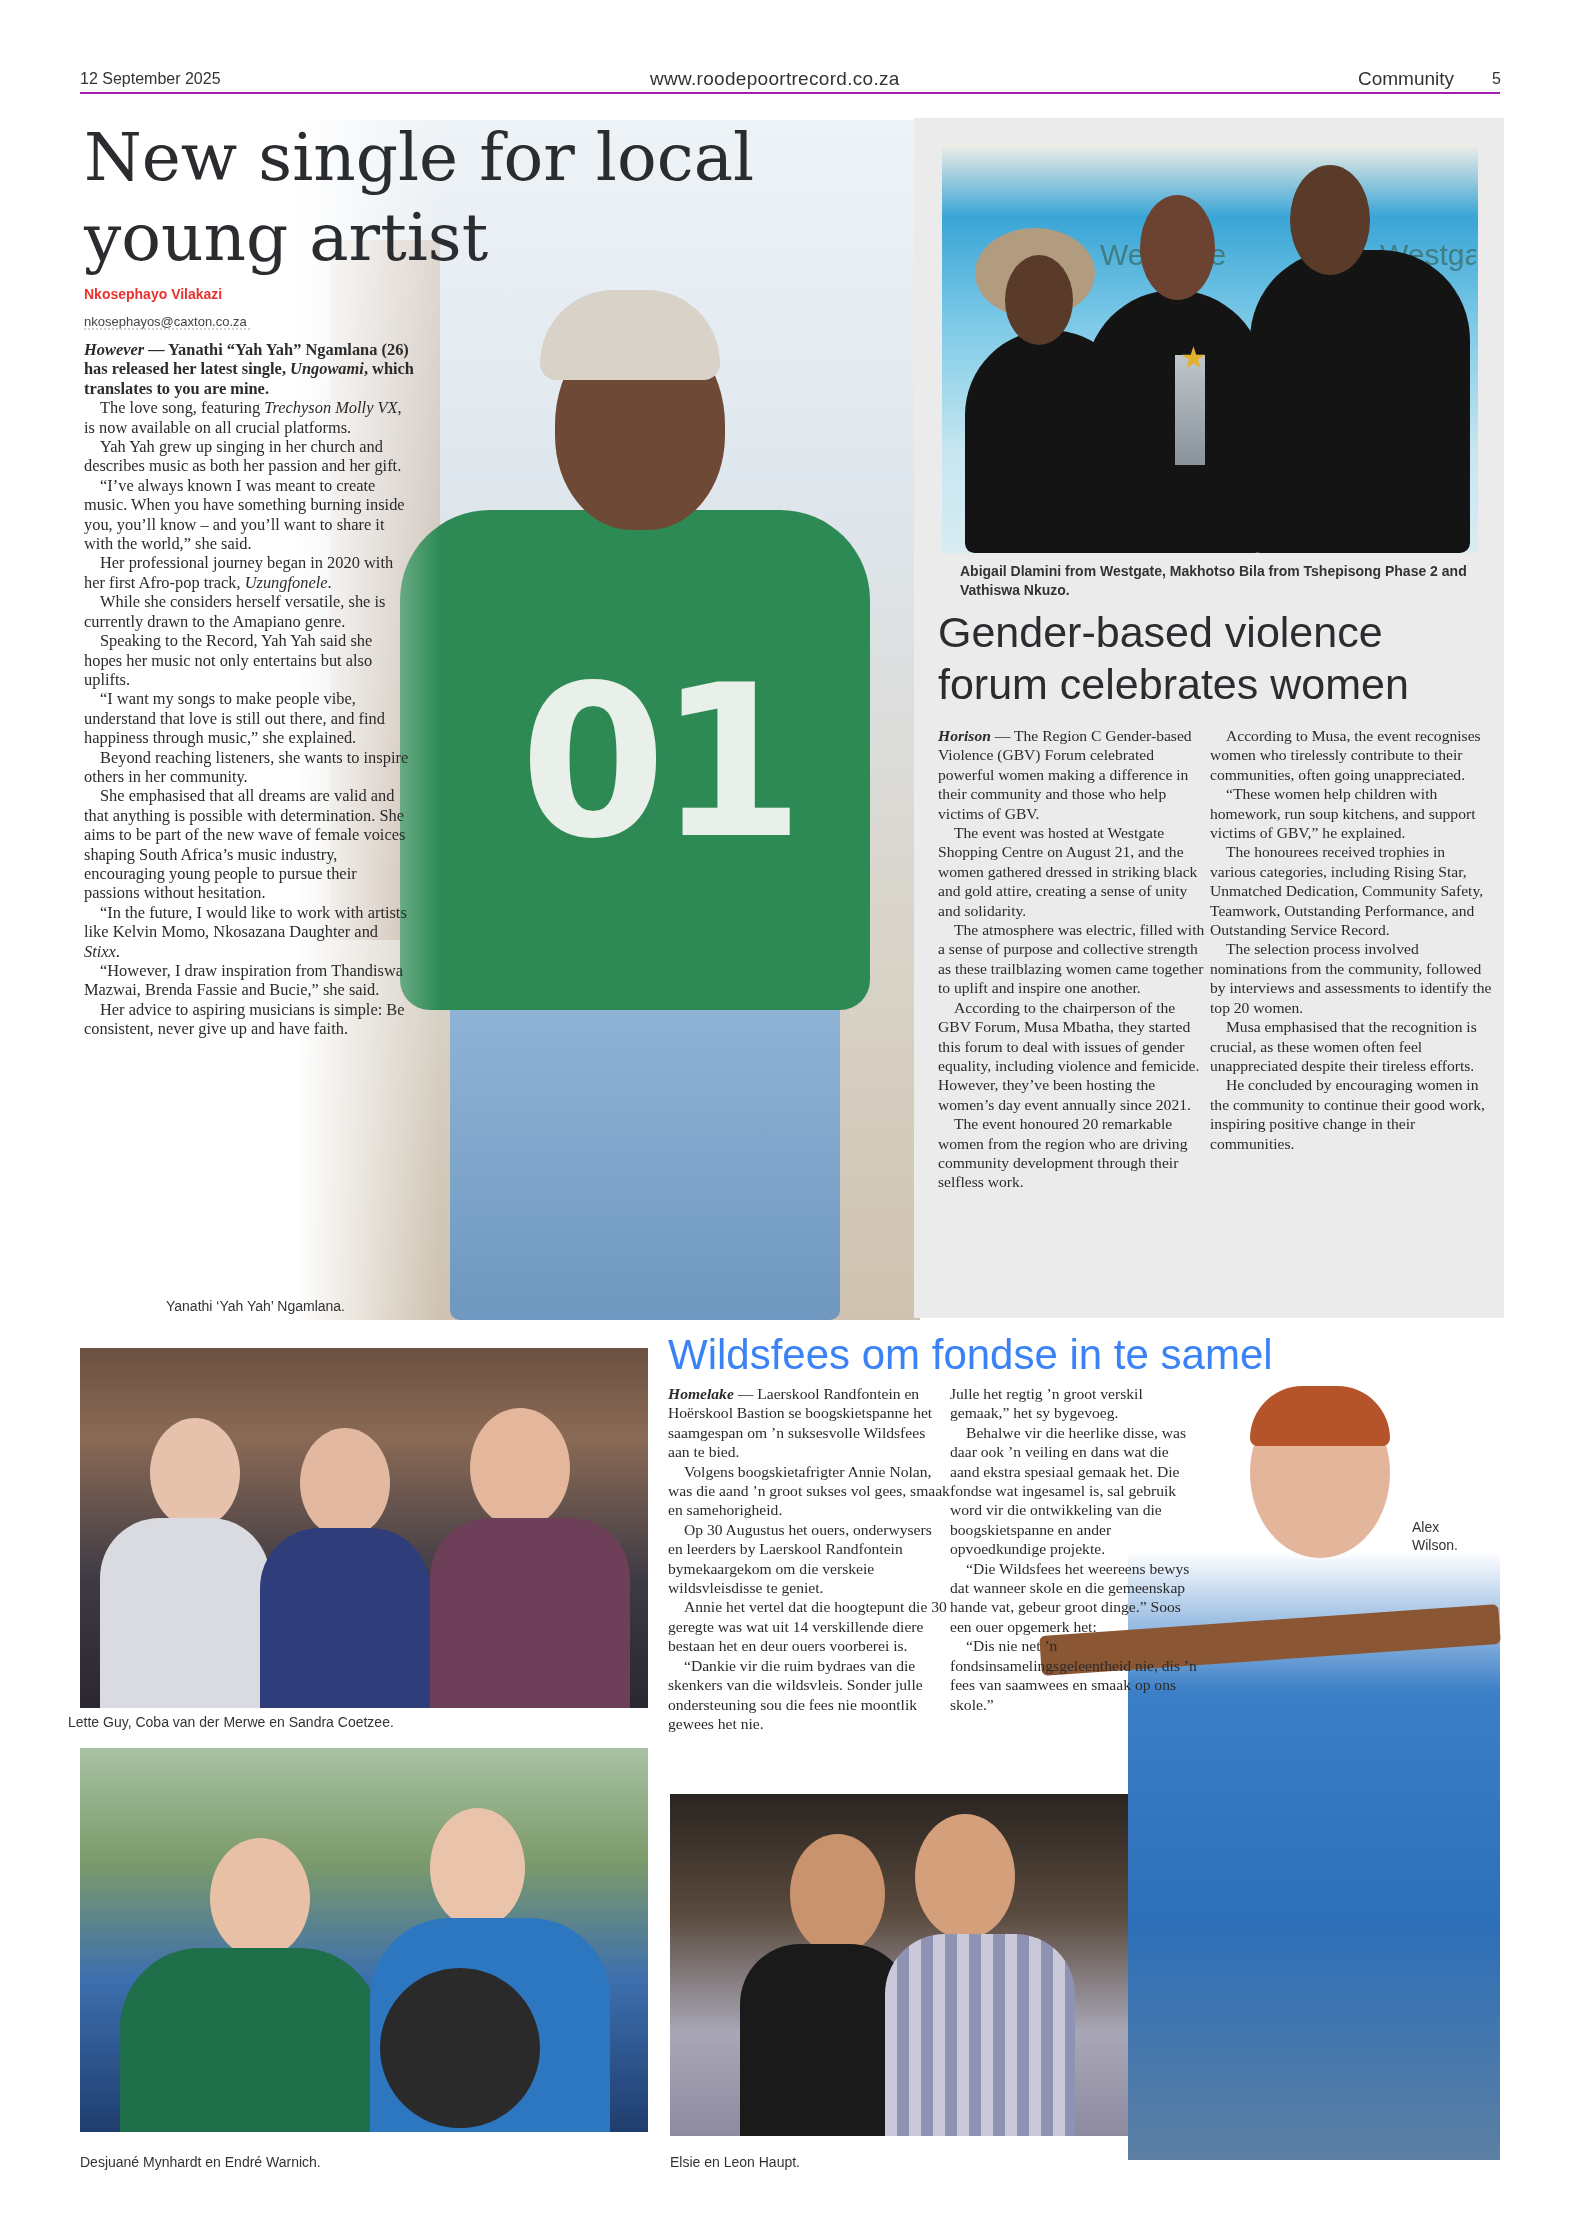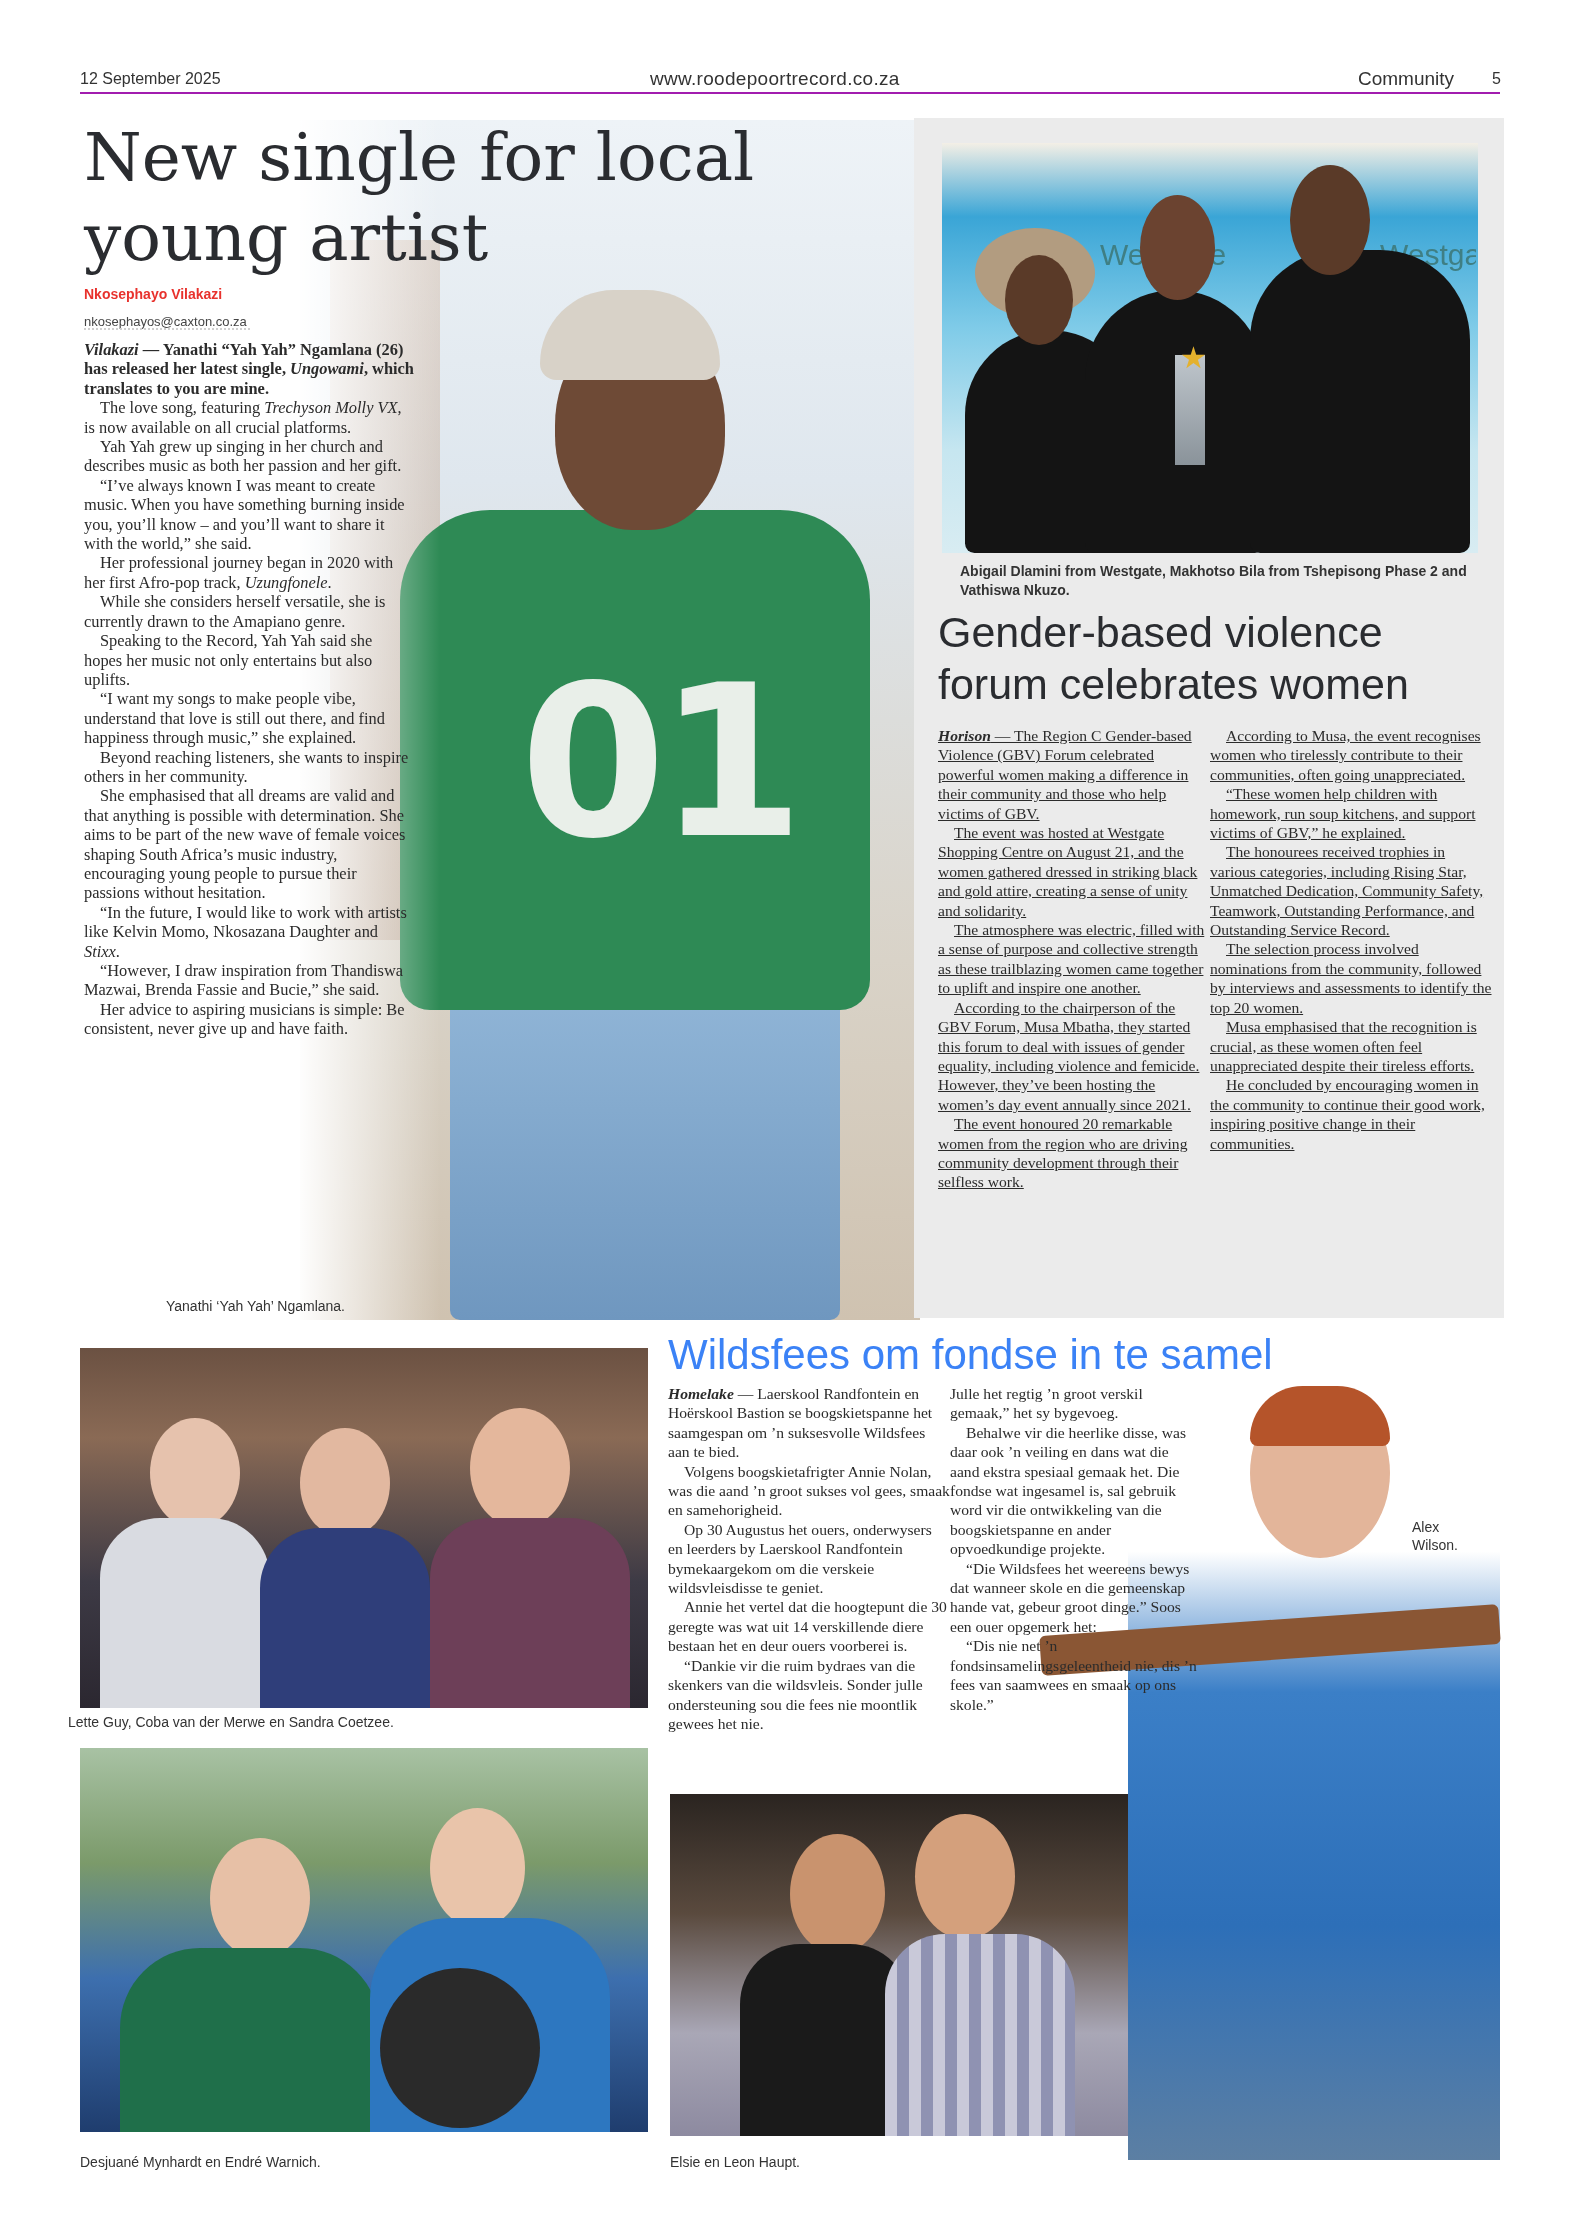--- a/index.html
+++ b/index.html
@@ -52,21 +52,21 @@
   }
   .wg1 { left: 1100px; top: 238px; font-size: 30px; color: #3f7f84; }
   .wg2 { left: 1380px; top: 238px; font-size: 30px; color: #3f7f84; }
   .woman { background: #141414; border-radius: 90px 90px 10px 10px; }
   .face { background: #5a3a28; border-radius: 50%; }
   .hat { background: #b29c80; border-radius: 50%; }
   .trophy { left: 1175px; top: 355px; width: 30px; height: 110px; background: linear-gradient(180deg,#bfc6cc,#8a939a); }
   .star { left: 1180px; top: 340px; font-size: 30px; color: #e4b12d; }
   .s2-cap { left: 960px; top: 562px; width: 530px; font-size: 14px; line-height: 19px; color: #333; font-weight: bold; }
   .s2-title { left: 938px; top: 606px; width: 560px; font-size: 43px; line-height: 52px; color: #2a2c30; }
-  .s2-col { font-size: 15.6px; line-height: 19.4px; color: #2b2b2b; text-decoration: underline; }
+  .s2-col { font-size: 15.6px; line-height: 19.4px; color: #2b2b2b; }
   .s2-col p { margin: 0; text-indent: 16px; }
   .s2-col1 { left: 938px; top: 726px; width: 272px; }
   .s2-col2 { left: 1210px; top: 726px; width: 284px; }
 
   
   .s3-title { left: 668px; top: 1330px; width: 640px; font-size: 42px; line-height: 50px; color: #3b82f6; }
   .s3-col { font-size: 15.6px; line-height: 19.4px; color: #2b2b2b; }
   .s3-col p { margin: 0; text-indent: 16px; }
   .s3-col1 { left: 668px; top: 1384px; width: 282px; }
   .s3-col2 { left: 950px; top: 1384px; width: 250px; }
@@ -109,21 +109,21 @@
 
 <div class="abs s1-title">
   <div>New single for local</div>
   <div>young artist</div>
 </div>
 <div class="abs s1-byline sans">Nkosephayo Vilakazi</div>
 <div class="abs s1-email sans">nkosephayos@caxton.co.za</div>
 <div class="abs s1-rule"></div>
 
 <div class="abs s1-body">
-  <p class="lead"><i>Vilakazi</i><span> — Yanathi “Yah Yah” Ngamlana (26) has released her latest single, </span><i>Ungowami</i><span>, which translates to you are mine.</span></p>
+  <p class="lead"><i>However</i><span> — Yanathi “Yah Yah” Ngamlana (26) has released her latest single, </span><i>Ungowami</i><span>, which translates to you are mine.</span></p>
   <p><span>The love song, featuring </span><i>Trechyson Molly VX</i><span>, is now available on all crucial platforms.</span></p>
   <p><span>Yah Yah grew up singing in her church and describes music as both her passion and her gift.</span></p>
   <p><span>“I’ve always known I was meant to create music. When you have something burning inside you, you’ll know – and you’ll want to share it with the world,” she said.</span></p>
   <p><span>Her professional journey began in 2020 with her first Afro-pop track, </span><i>Uzungfonele</i><span>.</span></p>
   <p><span>While she considers herself versatile, she is currently drawn to the Amapiano genre.</span></p>
   <p><span>Speaking to the Record, Yah Yah said she hopes her music not only entertains but also uplifts.</span></p>
   <p><span>“I want my songs to make people vibe, understand that love is still out there, and find happiness through music,” she explained.</span></p>
   <p><span>Beyond reaching listeners, she wants to inspire others in her community.</span></p>
   <p><span>She emphasised that all dreams are valid and that anything is possible with determination. She aims to be part of the new wave of female voices shaping South Africa’s music industry, encouraging young people to pursue their passions without hesitation.</span></p>
   <p><span>“In the future, I would like to work with artists like Kelvin Momo, Nkosazana Daughter and </span><i>Stixx</i><span>.</span></p>

